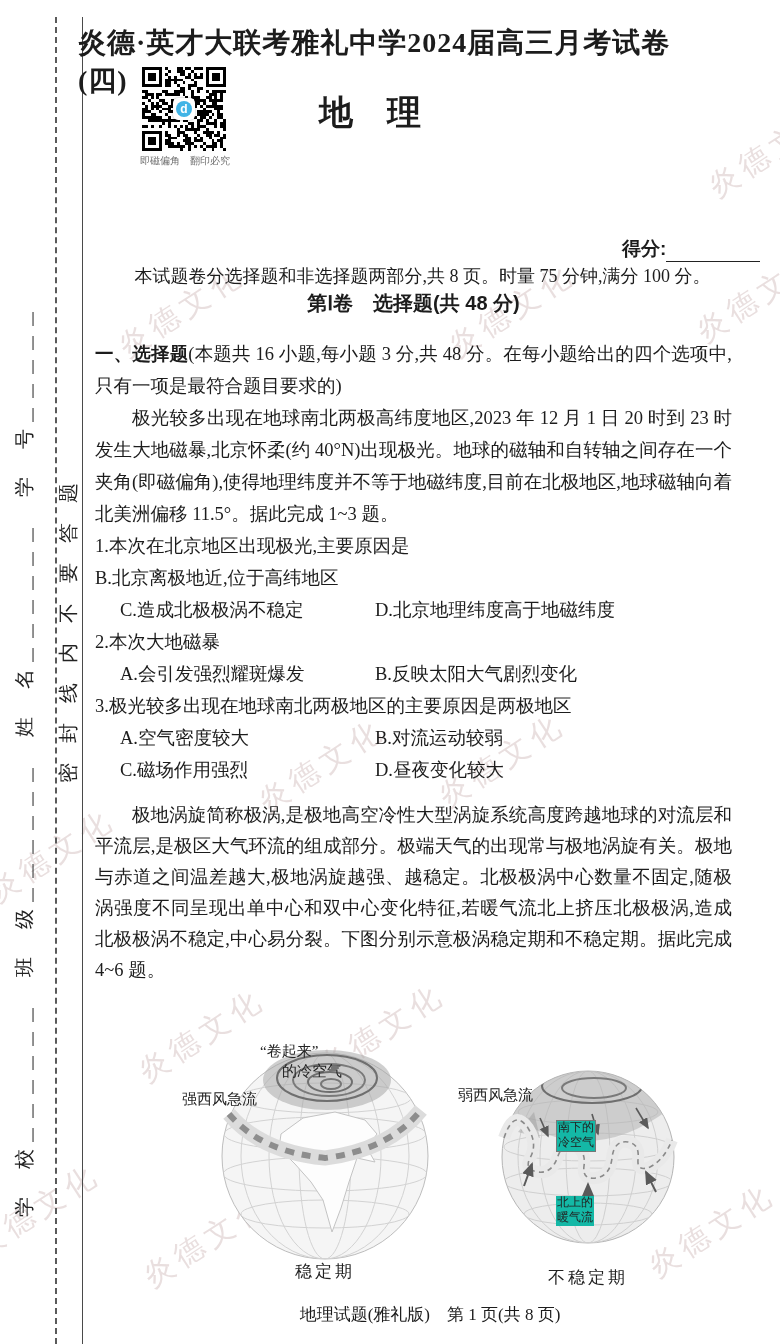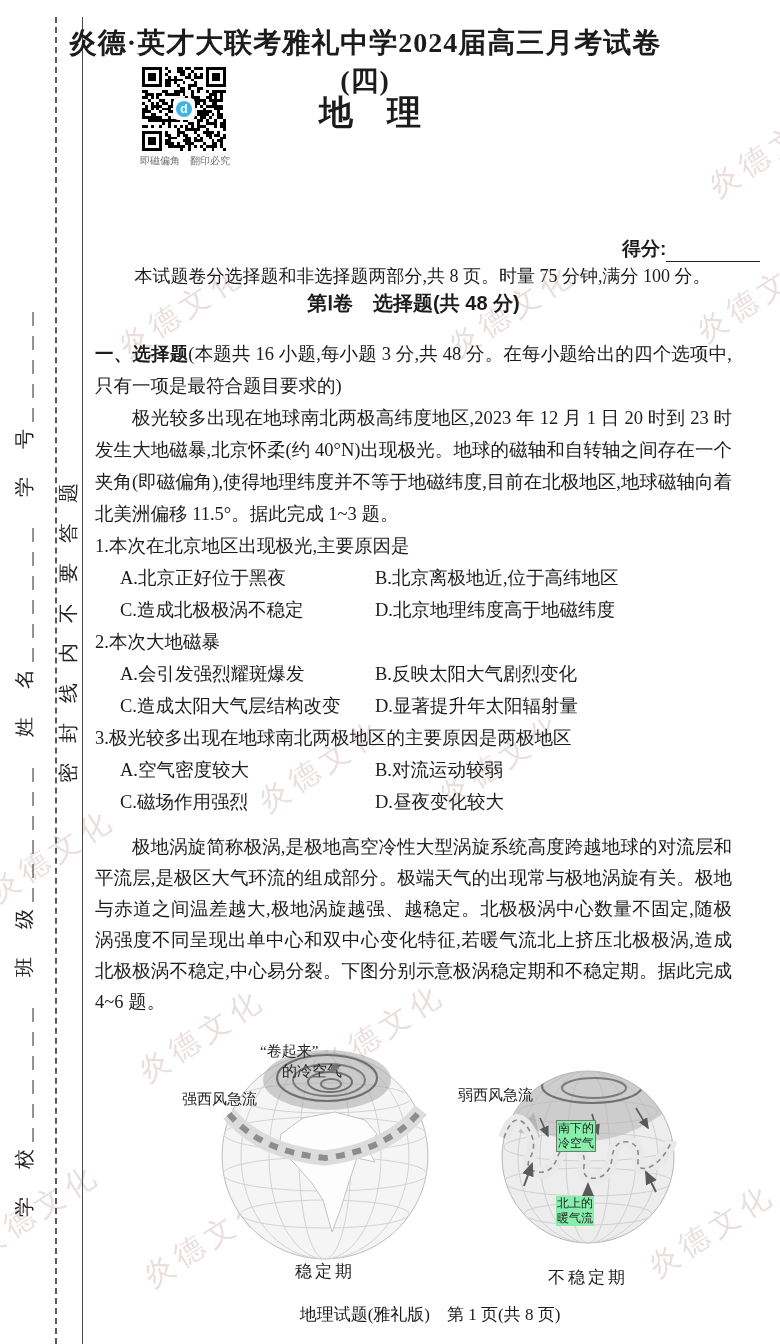--- a/index.html
+++ b/index.html
@@ -9,21 +9,21 @@
   .wm{position:absolute;font-size:30px;letter-spacing:6px;color:rgba(196,170,170,0.38);
       transform:rotate(-33deg);white-space:nowrap;z-index:0;font-family:"Liberation Serif",serif;}
   
   .rule-solid{position:absolute;left:82px;top:17px;width:1px;height:1327px;background:#4a4a4a;z-index:2;}
   .rule-dotted{position:absolute;left:55px;top:17px;width:0;height:1327px;border-left:2px dashed #5a5a5a;z-index:2;}
   .field-strip{position:absolute;left:-512px;top:744px;width:1080px;height:34px;transform:rotate(-90deg);
       font-size:20px;letter-spacing:4px;text-align:center;white-space:nowrap;color:#222;z-index:2;}
   .seal-strip{position:absolute;left:-142px;top:618px;width:424px;height:30px;transform:rotate(-90deg);
       font-size:20px;text-align:center;white-space:nowrap;color:#222;z-index:2;}
   
-  .exam-title{position:absolute;left:55px;top:24px;width:620px;text-align:center;font-weight:bold;
+  .exam-title{position:absolute;left:78px;top:24px;width:620px;font-weight:bold;
       font-size:28px;letter-spacing:1px;z-index:3;font-family:"Liberation Serif",serif;}
   .qr-box{position:absolute;left:142px;top:67px;width:84px;height:84px;z-index:3;}
   .qr-box svg{display:block;}
   .qr-logo{position:absolute;left:31px;top:31px;width:22px;height:22px;background:#fff;border-radius:5px;
       box-shadow:0 0 2px rgba(0,0,0,.35);display:flex;align-items:center;justify-content:center;}
   .qr-logo b{display:block;width:16px;height:16px;border-radius:50%;background:#41b4e6;color:#fff;
       font:bold 12px/16px "Liberation Sans",sans-serif;text-align:center;}
   .qr-caption{position:absolute;left:133px;top:154px;width:104px;text-align:center;font-size:10px;
       color:#6f6f6f;z-index:3;font-family:"Liberation Sans",sans-serif;}
   .subject{position:absolute;left:95px;top:90px;width:550px;text-align:center;font-weight:bold;
@@ -42,21 +42,21 @@
   .lead{font-weight:bold;font-family:"Liberation Sans",sans-serif;}
   .passage{text-indent:2em;}
   .p2{line-height:31px;margin-top:14px !important;}
   .stem{text-align:left !important;}
   .opt-row{display:flex;}
   .opt{flex:0 0 280px;padding-left:25px;box-sizing:border-box;white-space:nowrap;}
   .opt.r{flex:1 1 auto;padding-left:0;}
   
   .fig{position:absolute;z-index:3;}
   .fig-label{position:absolute;font-size:15px;white-space:nowrap;color:#222;}
-  .fig-label.small{font-size:12px;line-height:15px;text-align:center;background:#86efac;padding:0 1px;}
+  .fig-label.small{font-size:12px;line-height:15px;text-align:center;background:#14b8a6;padding:0 1px;font-family:Liberation Mono, monospace;}
   .fig-label.boxed{border:1px solid #777;}
   .fig-caption{position:absolute;text-align:center;font-size:17px;letter-spacing:3px;color:#222;}
   
   .footer{position:absolute;left:130px;top:1303px;width:600px;text-align:center;font-size:17px;z-index:3;}
 </style>
 </head>
 <body>
 
 <div class="page">
 
@@ -432,36 +432,31 @@
   <div class="intro">本试题卷分选择题和非选择题两部分,共 8 页。时量 75 分钟,满分 100 分。</div>
   <div class="sec-title">第Ⅰ卷　选择题(共 48 分)</div>
 
   <div class="flow">
     <p><span class="lead">一、选择题</span><span>(本题共 16 小题,每小题 3 分,共 48 分。在每小题给出的四个选项中,只有一项是最符合题目要求的)</span></p>
 
     <p class="passage">极光较多出现在地球南北两极高纬度地区,2023 年 12 月 1 日 20 时到 23 时发生大地磁暴,北京怀柔(约 40°N)出现极光。地球的磁轴和自转轴之间存在一个夹角(即磁偏角),使得地理纬度并不等于地磁纬度,目前在北极地区,地球磁轴向着北美洲偏移 11.5°。据此完成 1~3 题。</p>
 
     <p class="stem">1.本次在北京地区出现极光,主要原因是</p>
     <div class="opt-row">
-      <span class="opt">A.北京正好位于黑夜</span>
       <span class="opt r">B.北京离极地近,位于高纬地区</span>
     </div>
     <div class="opt-row">
       <span class="opt">C.造成北极极涡不稳定</span>
       <span class="opt r">D.北京地理纬度高于地磁纬度</span>
     </div>
 
     <p class="stem">2.本次大地磁暴</p>
     <div class="opt-row">
       <span class="opt">A.会引发强烈耀斑爆发</span>
       <span class="opt r">B.反映太阳大气剧烈变化</span>
-    </div>
-    <div class="opt-row">
-      <span class="opt">C.造成太阳大气层结构改变</span>
-      <span class="opt r">D.显著提升年太阳辐射量</span>
     </div>
 
     <p class="stem">3.极光较多出现在地球南北两极地区的主要原因是两极地区</p>
     <div class="opt-row">
       <span class="opt">A.空气密度较大</span>
       <span class="opt r">B.对流运动较弱</span>
     </div>
     <div class="opt-row">
       <span class="opt">C.磁场作用强烈</span>
       <span class="opt r">D.昼夜变化较大</span>

